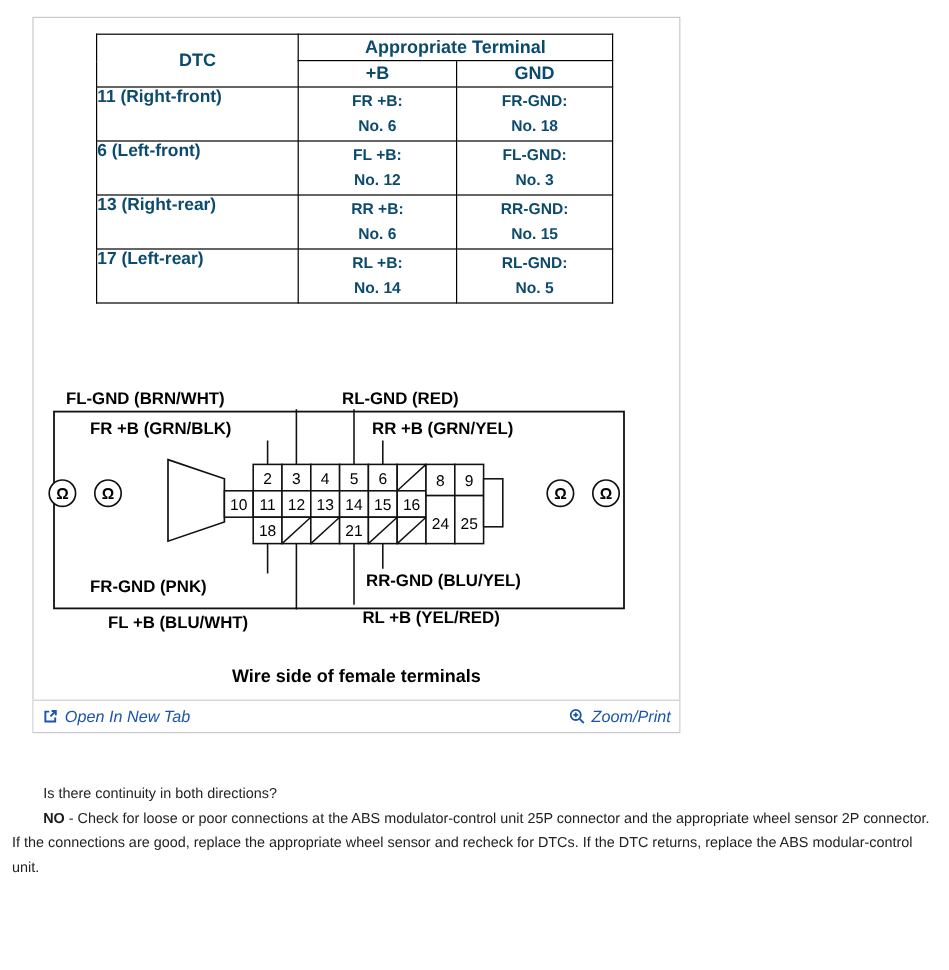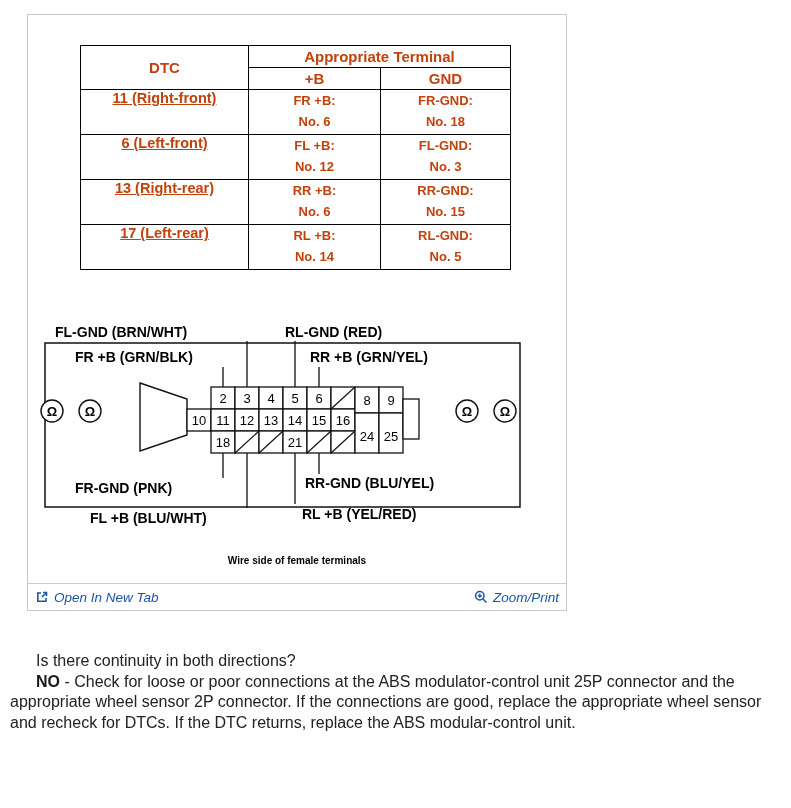--- a/index.html
+++ b/index.html
@@ -4,51 +4,51 @@
 <style>
   * { box-sizing: border-box; }
   body { margin: 0; background: #ffffff; font-family: "Liberation Sans", sans-serif; }
   .page { position: relative; width: 791px; height: 808px; background: #fff; overflow: hidden; }
 
   
   .figure-panel { position: absolute; left: 27px; top: 14px; width: 540px; height: 597px;
                   border: 1px solid #c9c9c9; background: #fff; }
 
   
-  table.dtc { position: absolute; left: 52px; top: 30px; border-collapse: collapse;
-              table-layout: fixed; color: #c2410c; }
+  table.dtc { position: absolute; left: 52px; top: 13px; border-collapse: collapse;
+              table-layout: fixed; color: #0c4a6e; }
   table.dtc th, table.dtc td { border: 1.6px solid #000; padding: 0; }
   .col-dtc { width: 168px; } .col-b { width: 132px; } .col-gnd { width: 130px; }
   .hdr { font-size: 15px; font-weight: 700; text-align: center; height: 22px; }
   .subhdr { font-size: 15px; font-weight: 700; text-align: center; height: 22px; }
-  td.dtc-cell { height: 45px; vertical-align: top; text-align: center;
-                padding: 3px 0 0 12px; font-size: 14.5px; font-weight: 700; text-decoration: underline; }
+  td.dtc-cell { height: 45px; vertical-align: top; text-align: left;
+                padding: 3px 0 0 12px; font-size: 14.5px; font-weight: 700; }
   td.term-cell { height: 45px; vertical-align: top; text-align: center;
                  padding-top: 1px; font-size: 13px; font-weight: 700; line-height: 21px; }
 
   .connector-title { position: absolute; left: 0; right: 0; top: 261px; text-align: center;
                      font-size: 15px; font-weight: 700; letter-spacing: 0.2px; color: #000; }
 
   .diagram { position: absolute; left: 2px; top: 302px; }
   .diagram .lbl   { font-size: 14px; font-weight: 700; fill: #000; }
   .diagram .pin   { font-size: 13px; fill: #000; text-anchor: middle; }
   .diagram .omega { font-size: 13px; font-weight: 700; fill: #000; text-anchor: middle; }
 
   .caption { position: absolute; left: 0; right: 0; top: 540px; text-align: center;
-             font-size: 10px; font-weight: 700; color: #000; }
+             font-size: 15px; font-weight: 700; color: #000; }
 
   .panel-footer { position: absolute; left: 0; right: 0; bottom: 0; height: 27px;
                   border-top: 1px solid #cccccc; display: flex; justify-content: space-between;
                   align-items: center; padding: 0 7px; background: #fff; }
   .link { display: flex; align-items: center; gap: 5px; color: #1b55a9;
           font-size: 13.5px; cursor: pointer; text-decoration: none; font-style: italic; }
 
   
   .question-block { position: absolute; left: 10px; top: 651px; width: 771px;
-                    font-size: 16px; line-height: 20.6px; color: #222; }
+                    font-size: 12px; line-height: 20.6px; color: #222; }
   .question-block p { margin: 0; text-indent: 26px; }
   .question-block b { font-weight: 700; color: #1a1a1a; }
 </style>
 </head>
 <body>
 
 <div class="page">
 
   <div class="figure-panel">
 

